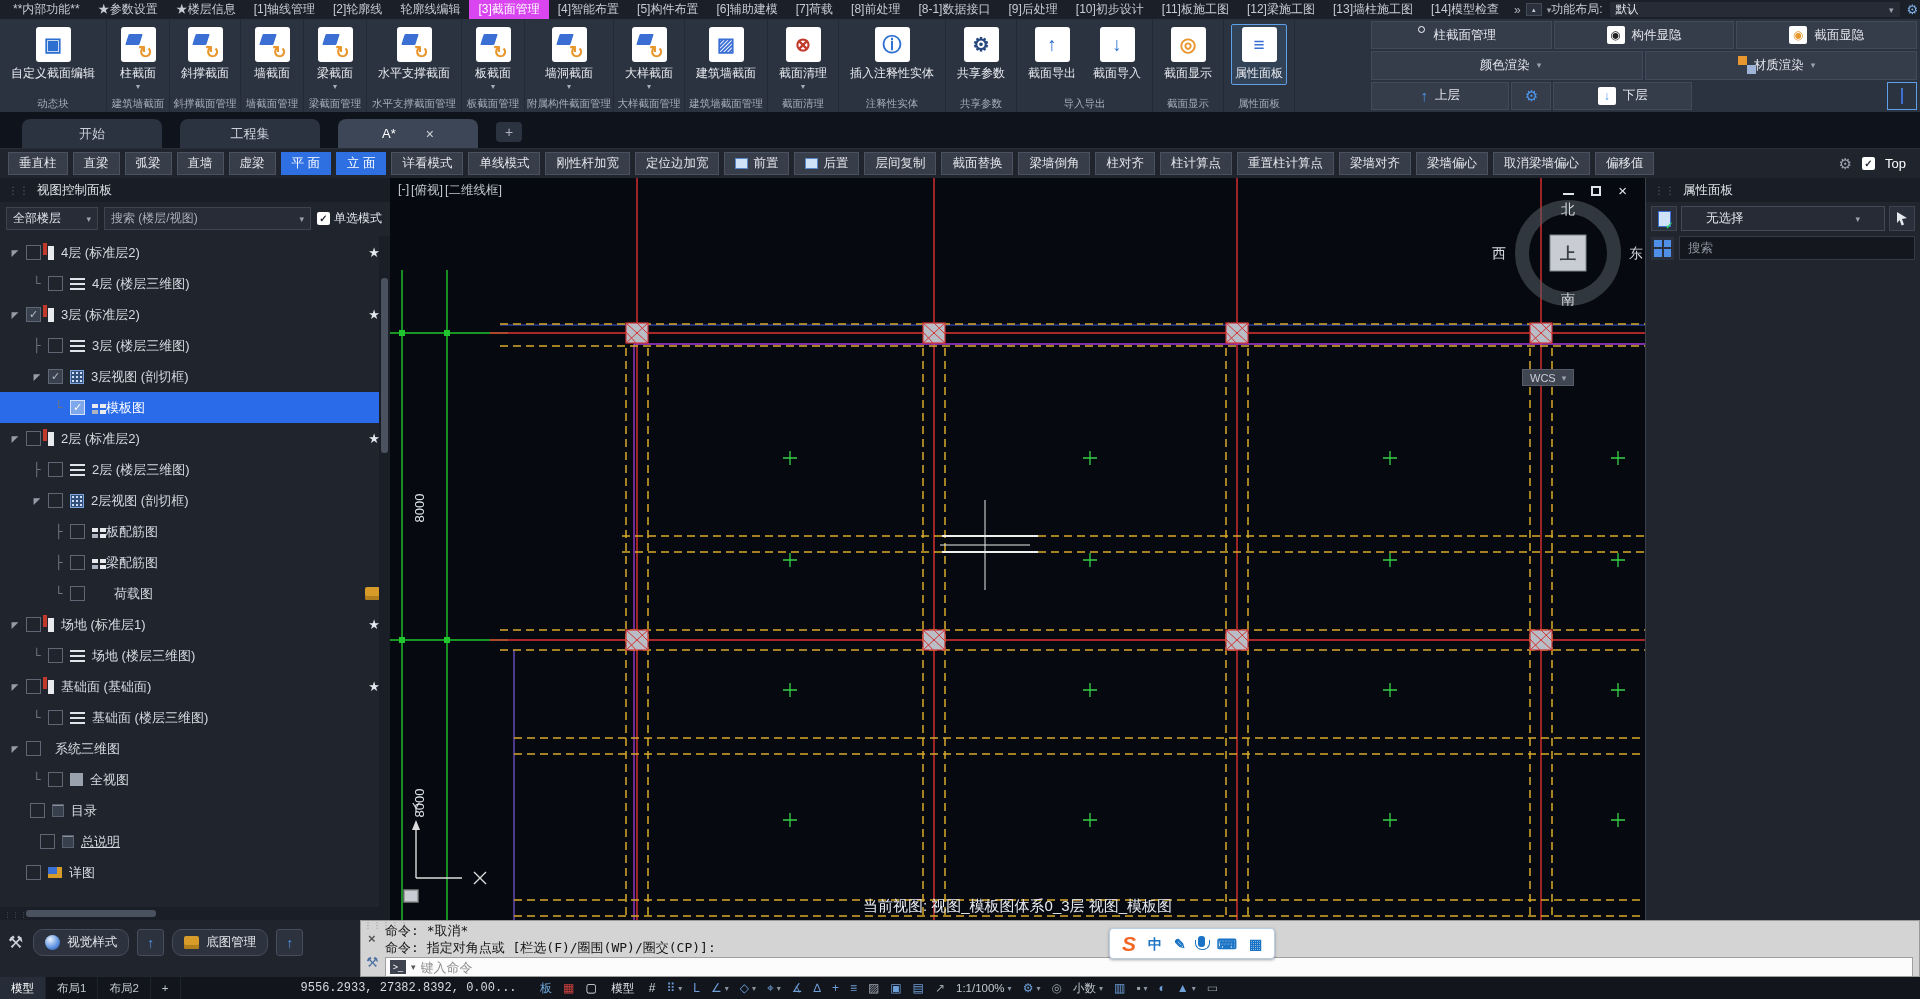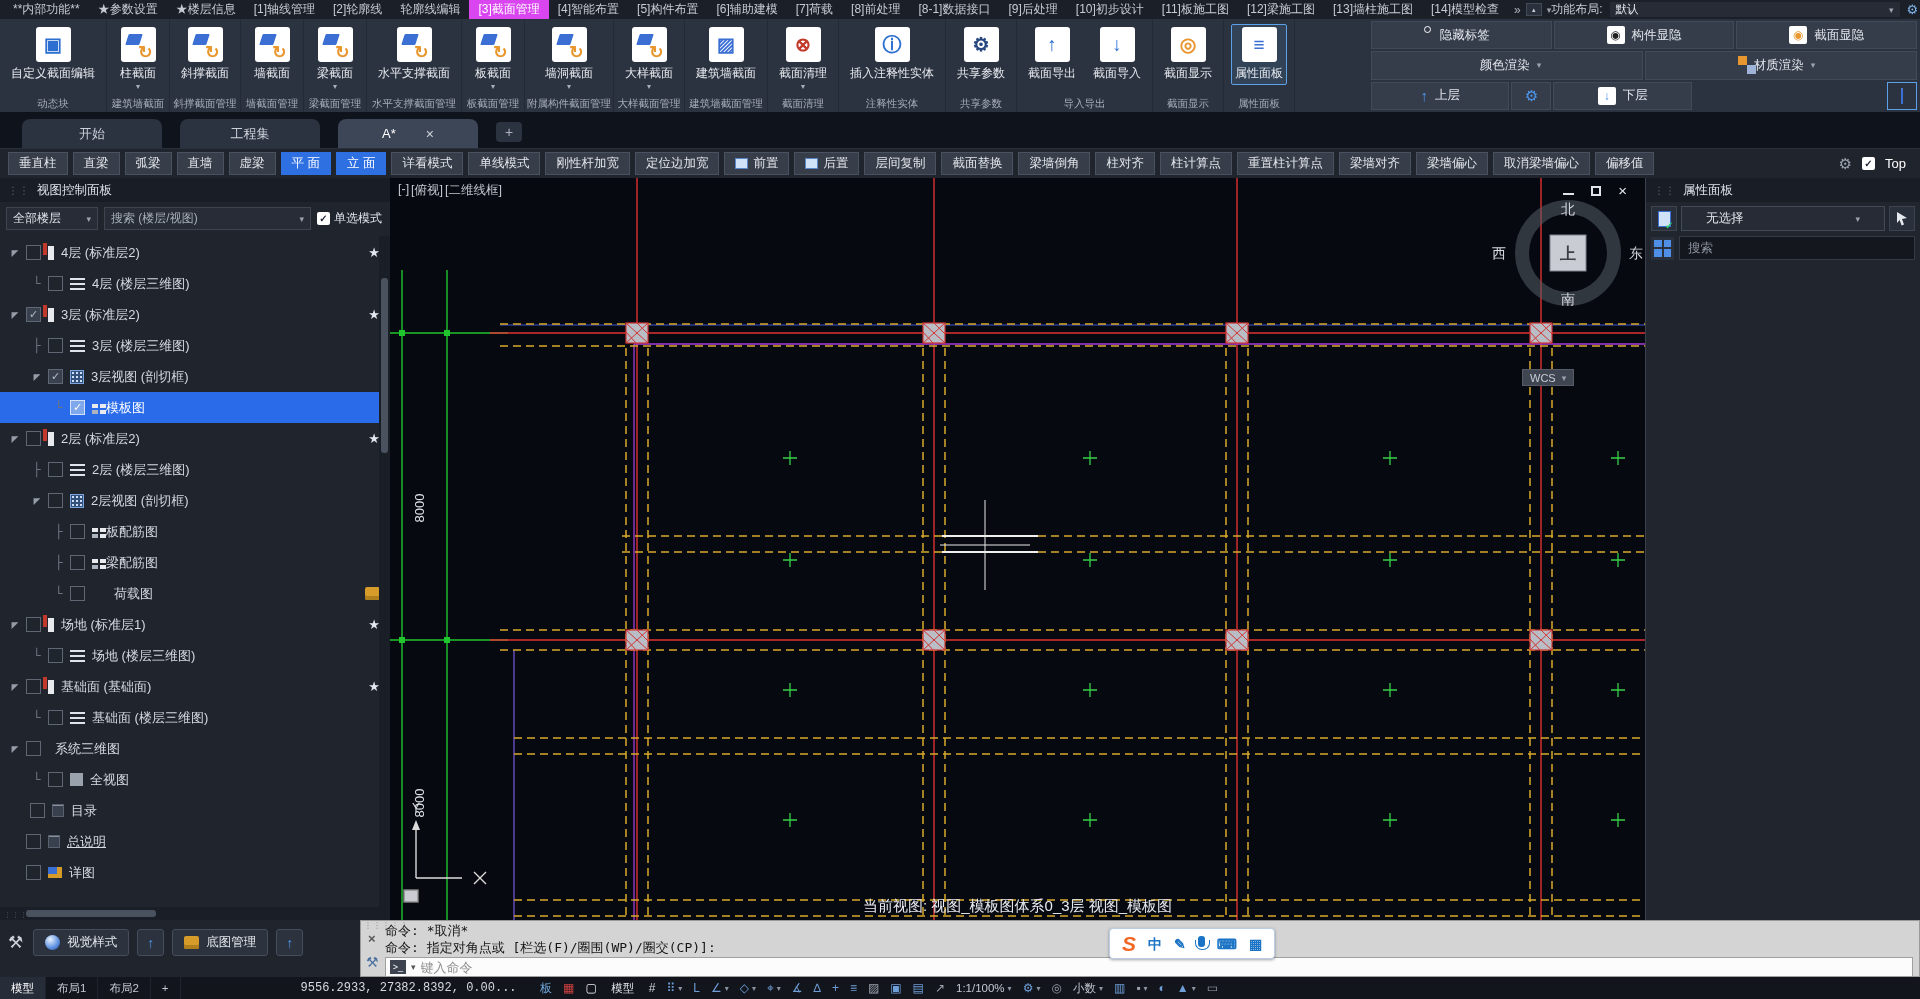--- a/index.html
+++ b/index.html
@@ -164,21 +164,21 @@
   background:#2a303b;flex:none}
 .pp-grid span{background:#4f8fe8}
 .pp-search{flex:1;height:24px;background:#14171e;border:1px solid #343b47;color:#dfe3ea;font-size:12.5px;
   padding:0 8px;font-family:inherit;outline:none}
 .pp-search::placeholder{color:#8d94a0}
 
 
 .bottomleft{position:absolute;left:0;top:920px;width:360px;height:57px;background:#20242d;display:flex;
   align-items:flex-start;gap:8px;padding:9px 0 0 8px;z-index:10}
 .bl-tools{color:#cdd3db;font-size:17px;margin:3px 2px 0 0}
-.pbtn{height:27px;background:#2c323e;border:1px solid #454c5b;border-radius:3px;display:flex;
+.pbtn{height:27px;background:#2c323e;border:1px solid #454c5b;border-radius:10px;display:flex;
   align-items:center;gap:7px;padding:0 11px;font-size:12.5px;color:#e3e6eb;white-space:nowrap}
 .vs-icon{width:15px;height:15px;border-radius:50%;background:radial-gradient(circle at 35% 30%,#e8f1fd,#5a8fe0 60%,#23478f)}
 .bm-icon{width:15px;height:13px;background:#d79b2a;border-radius:2px;box-shadow:inset 0 -4px 0 #b07f1d}
 .pup{width:27px;height:27px;background:#2c323e;border:1px solid #454c5b;border-radius:3px;display:flex;
   align-items:center;justify-content:center;color:#4f97ef;font-weight:bold;font-size:14px}
 
 
 .cmddock{position:absolute;left:360px;top:920px;right:0;height:57px;background:#d4d4d4;
   border:1px solid #9a9a9a;z-index:10}
 .cmd-grip{position:absolute;left:3px;top:0;color:#8a8a8a;font-size:8px;letter-spacing:1px}
@@ -451,21 +451,21 @@
               <div class="rlabel">属性面板</div>
             </div>
           </div>
           <div class="rglabel">属性面板</div>
         </div>
       </div>
     <div class="ribbon-right" id="ribbon-right">
         <div class="rr-row">
           <div class="rrbtn">
             <span><span class="ic-tag"></span></span>
-            <span>隐藏标签</span>
+            <span>柱截面管理</span>
           </div>
           <div class="rrbtn">
             <span>
               <span class="ic-tile">
                 <span style="color:#222">◉</span>
               </span>
             </span>
             <span>构件显隐</span>
           </div>
           <div class="rrbtn">
@@ -743,21 +743,21 @@
             <span class="tcb"></span>
             <span class="ticon i-graysquare"></span>
             <span>全视图</span>
           </div>
           <div class="trow" style="padding-left: 10px;">
             <span class="lead"></span>
             <span class="tcb"></span>
             <span class="ticon i-doc"></span>
             <span>目录</span>
           </div>
-          <div class="trow" style="padding-left: 6px; text-decoration: underline;">
+          <div class="trow" style="padding-left: 20px; text-decoration: underline;">
             <span class="lead"></span>
             <span class="tcb"></span>
             <span class="ticon i-doc"></span>
             <span>总说明</span>
           </div>
           <div class="trow" style="padding-left: 6px;">
             <span class="lead"></span>
             <span class="tcb"></span>
             <span class="ticon i-doc2"></span>
             <span>详图</span>

